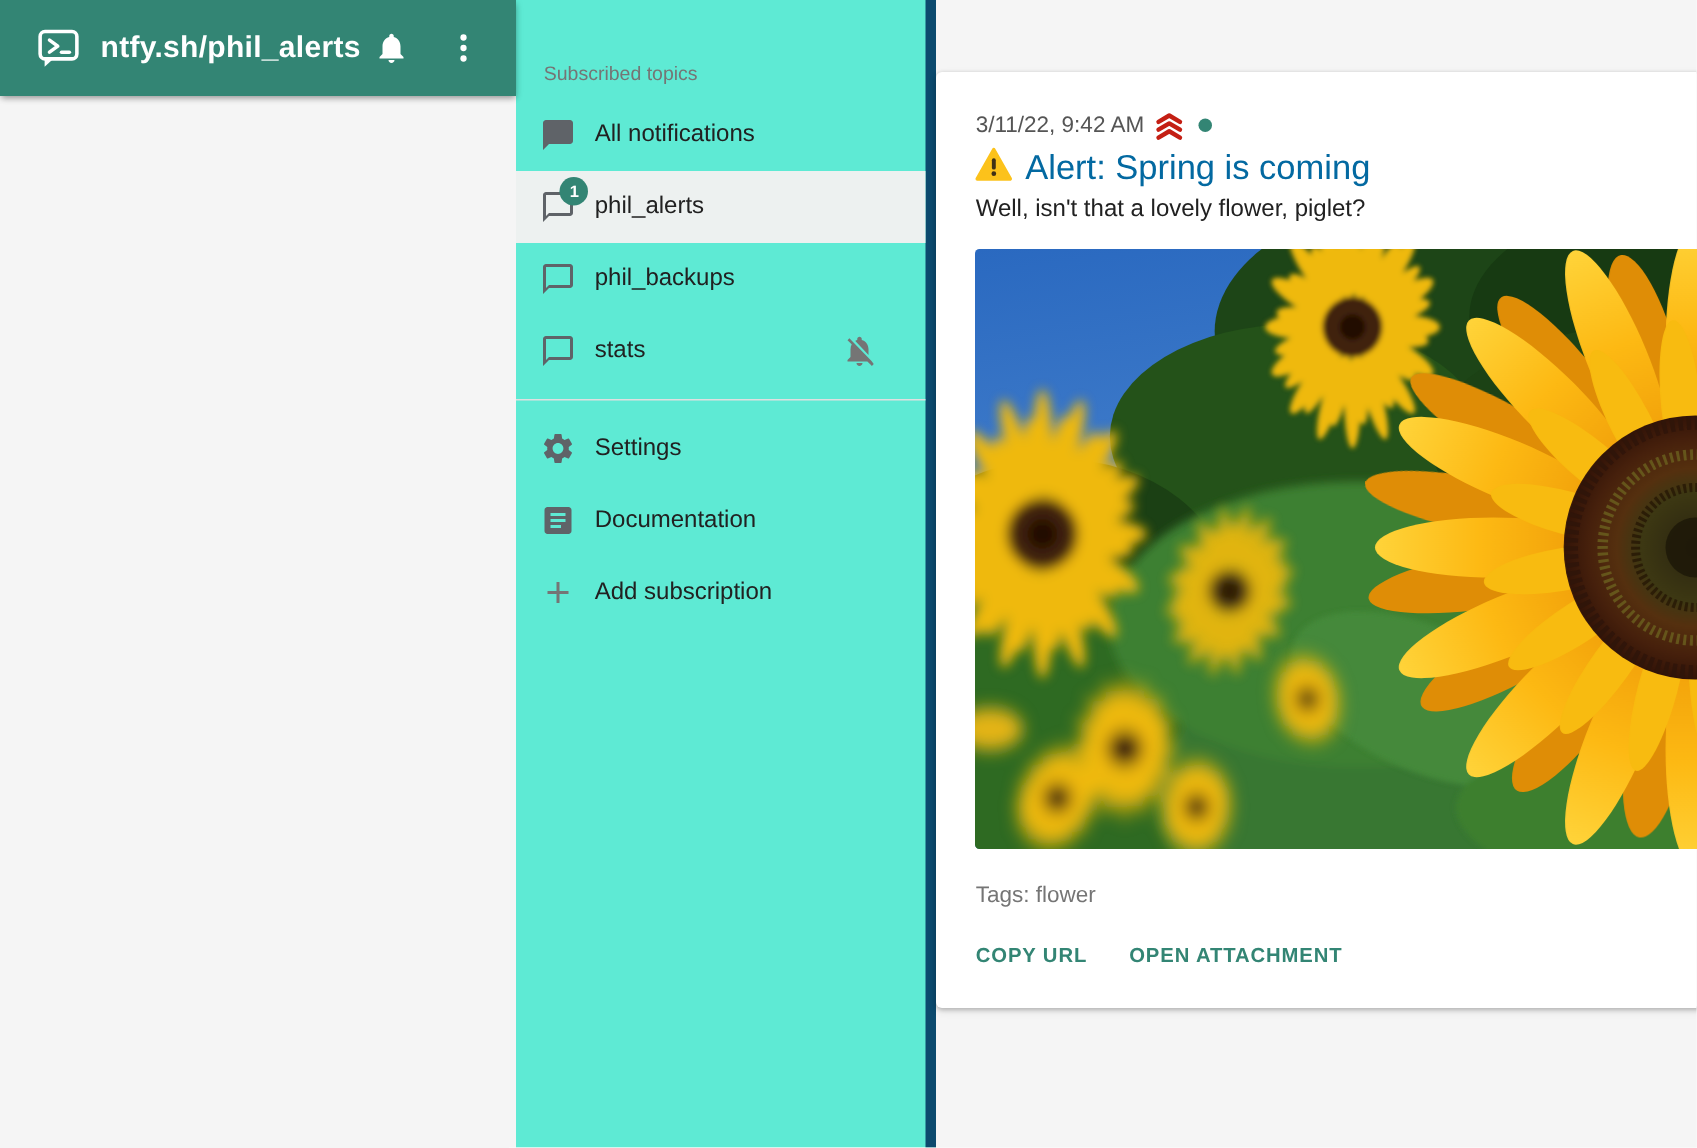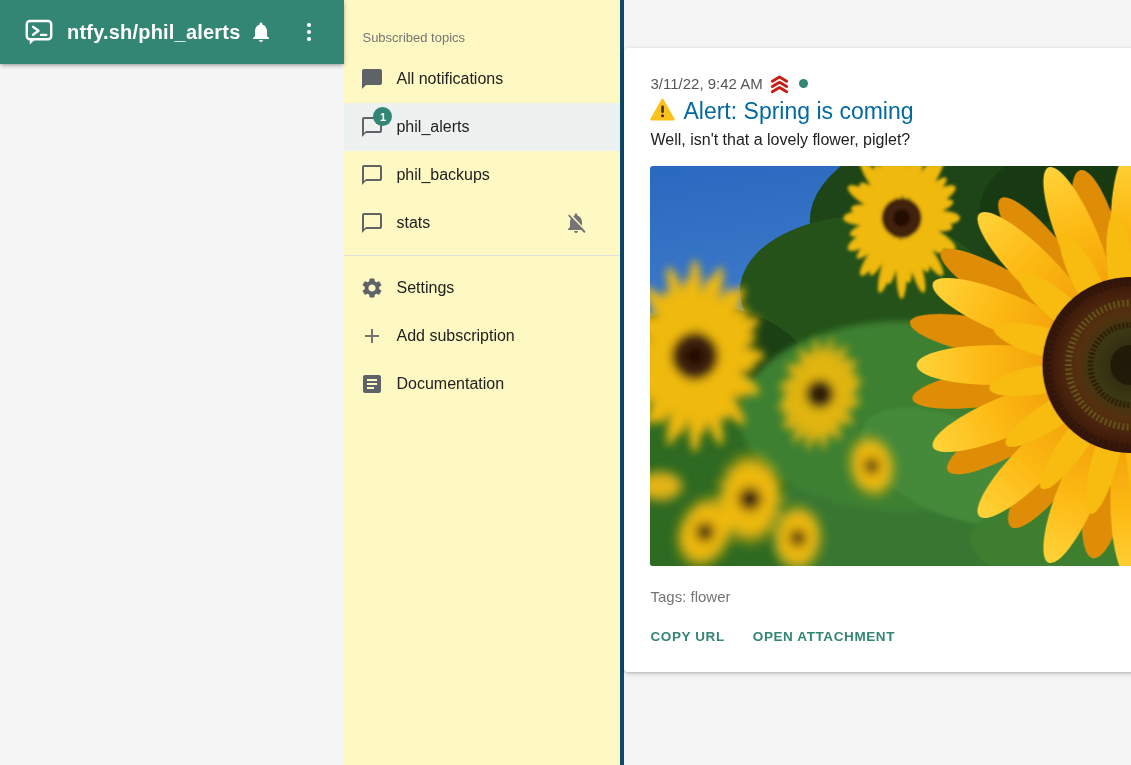--- a/index.html
+++ b/index.html
@@ -10,21 +10,21 @@
   .appbar { height:64px; background:#338574; display:flex; align-items:center; padding:0 14px 0 24px;
             box-shadow:0 2px 4px -1px rgba(0,0,0,.3), 0 1px 5px rgba(0,0,0,.15); z-index:10; flex:0 0 64px; }
   .appbar .logo { width:30px; height:30px; margin-right:13px; flex:0 0 auto; }
   .appbar .title { color:#fff; font-size:20px; font-weight:700; letter-spacing:.2px; flex:1 1 auto; }
   .iconbtn { width:42px; height:42px; border:none; background:transparent; display:flex; align-items:center; justify-content:center;
              border-radius:50%; cursor:pointer; }
   .appbar .iconbtn + .iconbtn { margin-left:6px; }
 
   
   .content { flex:1 1 auto; display:flex; min-height:0; }
-  .sidebar { width:280px; flex:0 0 280px; background:#fef9c3; border-right:4px solid #0c4a6e; padding-top:8px; }
+  .sidebar { width:280px; flex:0 0 280px; background:#5eead4; border-right:7px solid #0c4a6e; padding-top:19px; }
   .section-label { margin:22px 16px 10px 18px; font-size:13px; color:#757575; }
   .row { height:48px; display:flex; align-items:center; padding:0 16px; cursor:pointer;text-align:center; }
   .row.selected { background:#edf1f0; }
   .row .icon-wrap { position:relative; width:24px; height:24px; margin-right:12px; flex:0 0 auto; }
   .row .row-label { font-size:16px; color:#212121; }
   .badge { position:absolute; top:-8px; left:13px; min-width:19px; height:19px; border-radius:50%;
            background:#338574; color:#fff; font-size:11px; font-weight:700; display:flex; align-items:center; justify-content:center; }
   .row .trail { margin-left:auto; width:24px; height:24px; }
   .divider { height:1px; background:#e0e0e0; margin:8px 0; }
 
@@ -128,33 +128,33 @@
           <svg width="24" height="24" viewBox="0 0 24 24">
               <path fill="#5f6368" d="M19.14 12.94c.04-.3.06-.61.06-.94 0-.32-.02-.64-.07-.94l2.03-1.58a.49.49 0 0 0 .12-.61l-1.92-3.32a.488.488 0 0 0-.59-.22l-2.39.96c-.5-.38-1.03-.7-1.62-.94l-.36-2.54a.484.484 0 0 0-.48-.41h-3.84c-.24 0-.43.17-.47.41l-.36 2.54c-.59.24-1.13.57-1.62.94l-2.39-.96a.484.484 0 0 0-.59.22L2.74 8.87c-.12.21-.08.47.12.61l2.03 1.58c-.05.3-.09.63-.09.94s.02.64.07.94l-2.03 1.58a.49.49 0 0 0-.12.61l1.92 3.32c.12.22.37.29.59.22l2.39-.96c.5.38 1.03.7 1.62.94l.36 2.54c.05.24.24.41.48.41h3.84c.24 0 .44-.17.47-.41l.36-2.54c.59-.24 1.13-.56 1.62-.94l2.39.96c.22.08.47 0 .59-.22l1.92-3.32c.12-.22.07-.47-.12-.61l-2.01-1.58zM12 15.6c-1.98 0-3.6-1.62-3.6-3.6s1.62-3.6 3.6-3.6 3.6 1.62 3.6 3.6-1.62 3.6-3.6 3.6z"></path>
             </svg>
         </span>
         <span class="row-label">Settings</span>
       </div>
 
       <div class="row">
         <span class="icon-wrap">
           <svg width="24" height="24" viewBox="0 0 24 24">
+              <path fill="#5f6368" d="M19 3H5c-1.1 0-2 .9-2 2v14c0 1.1.9 2 2 2h14c1.1 0 2-.9 2-2V5c0-1.1-.9-2-2-2zm-5 14H7v-2h7v2zm3-4H7v-2h10v2zm0-4H7V7h10v2z"></path>
+            </svg>
+        </span>
+        <span class="row-label">Documentation</span>
+      </div>
+
+      <div class="row">
+        <span class="icon-wrap">
+          <svg width="24" height="24" viewBox="0 0 24 24">
               <path fill="#757575" d="M19 13h-6v6h-2v-6H5v-2h6V5h2v6h6v2z"></path>
             </svg>
         </span>
         <span class="row-label">Add subscription</span>
-      </div>
-
-      <div class="row">
-        <span class="icon-wrap">
-          <svg width="24" height="24" viewBox="0 0 24 24">
-              <path fill="#5f6368" d="M19 3H5c-1.1 0-2 .9-2 2v14c0 1.1.9 2 2 2h14c1.1 0 2-.9 2-2V5c0-1.1-.9-2-2-2zm-5 14H7v-2h7v2zm3-4H7v-2h10v2zm0-4H7V7h10v2z"></path>
-            </svg>
-        </span>
-        <span class="row-label">Documentation</span>
       </div>
     </nav>
 
     <main class="main">
       <section class="card">
 
         <button class="close">
           <svg width="24" height="24" viewBox="0 0 24 24">
               <path fill="#757575" d="M19 6.41 17.59 5 12 10.59 6.41 5 5 6.41 10.59 12 5 17.59 6.41 19 12 13.41 17.59 19 19 17.59 13.41 12z"></path>
             </svg>

